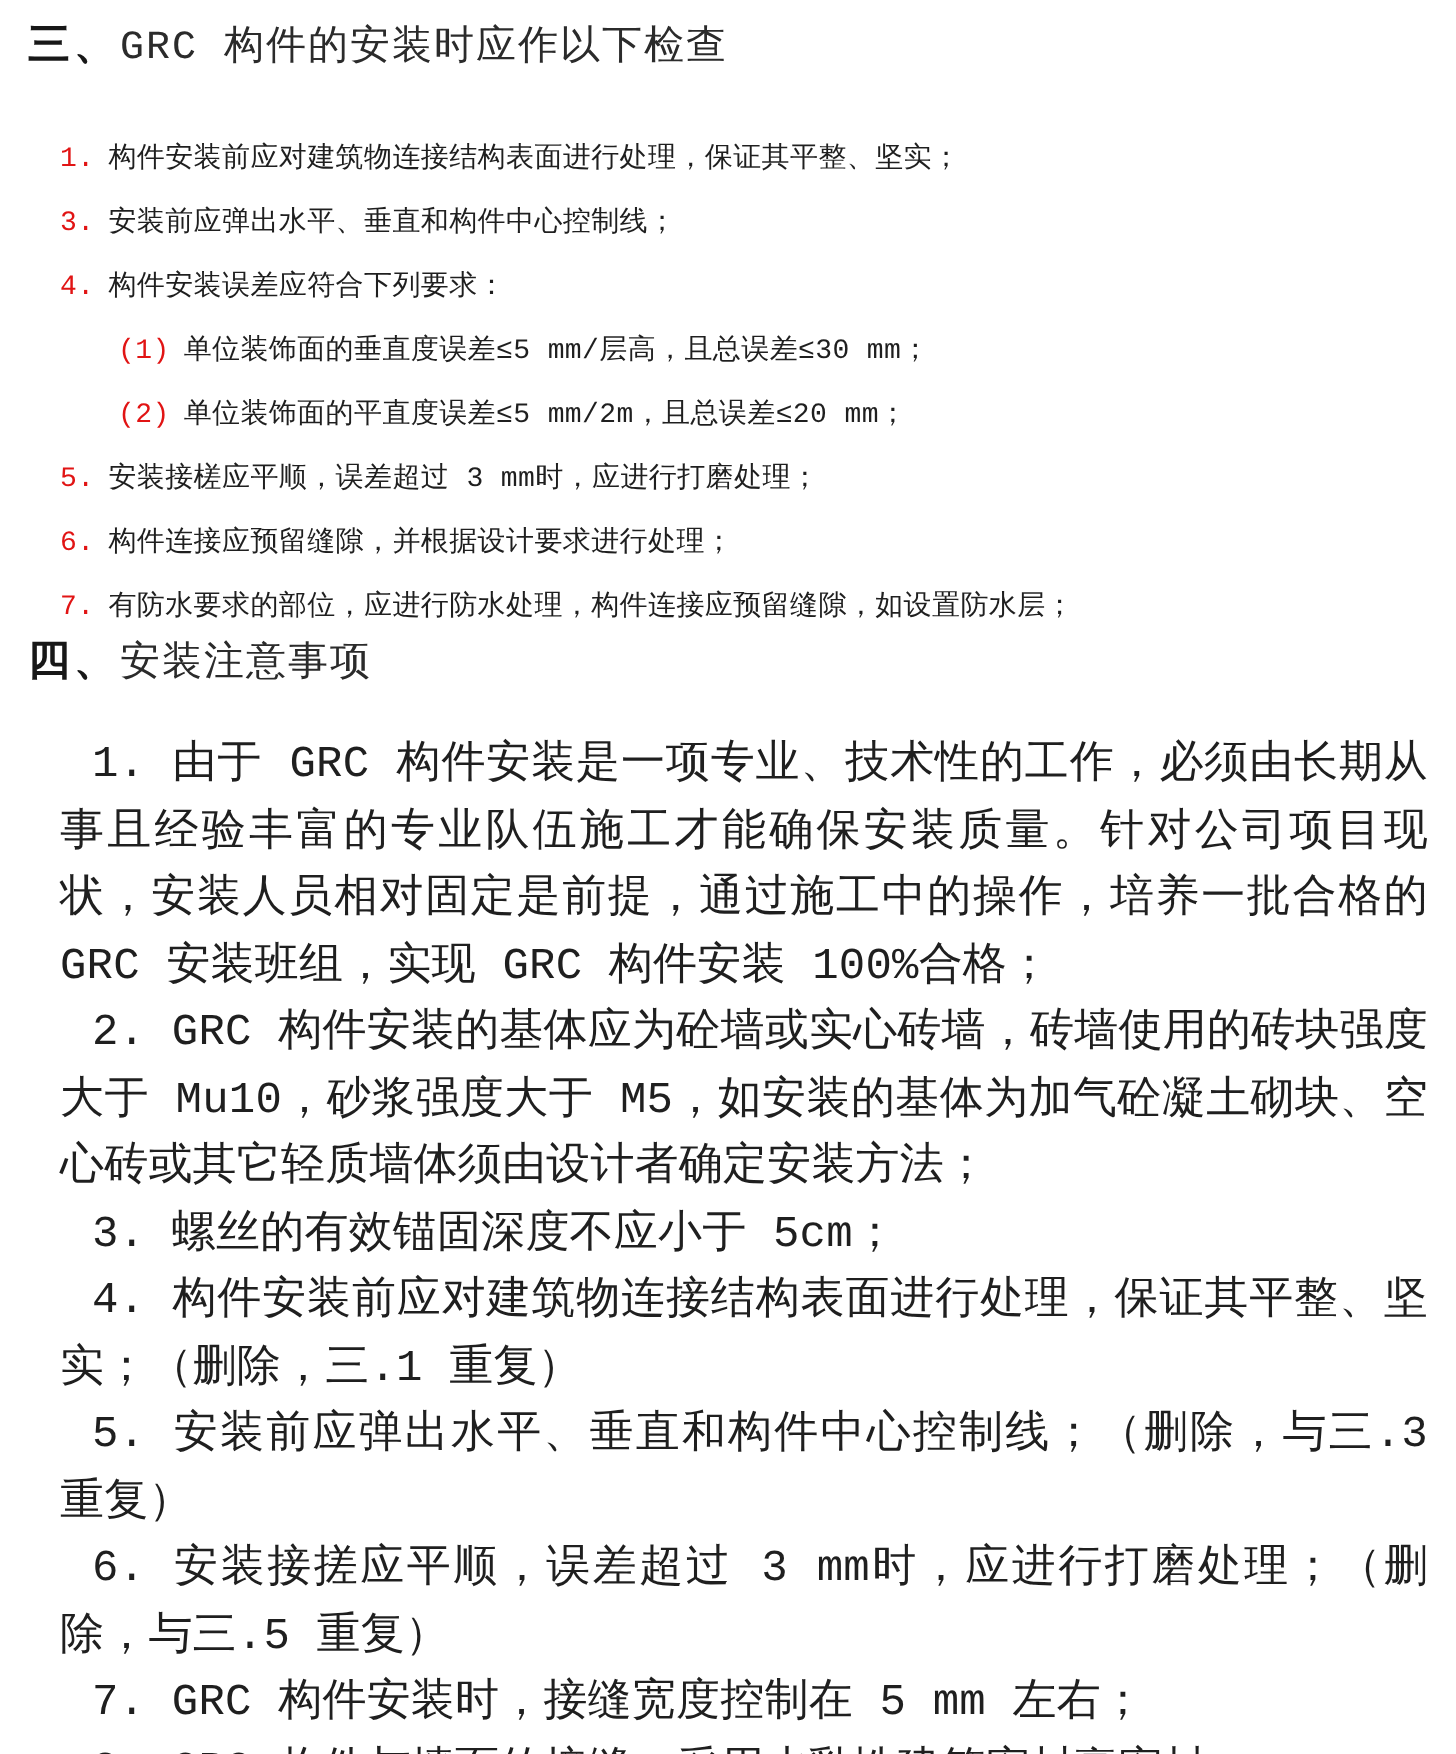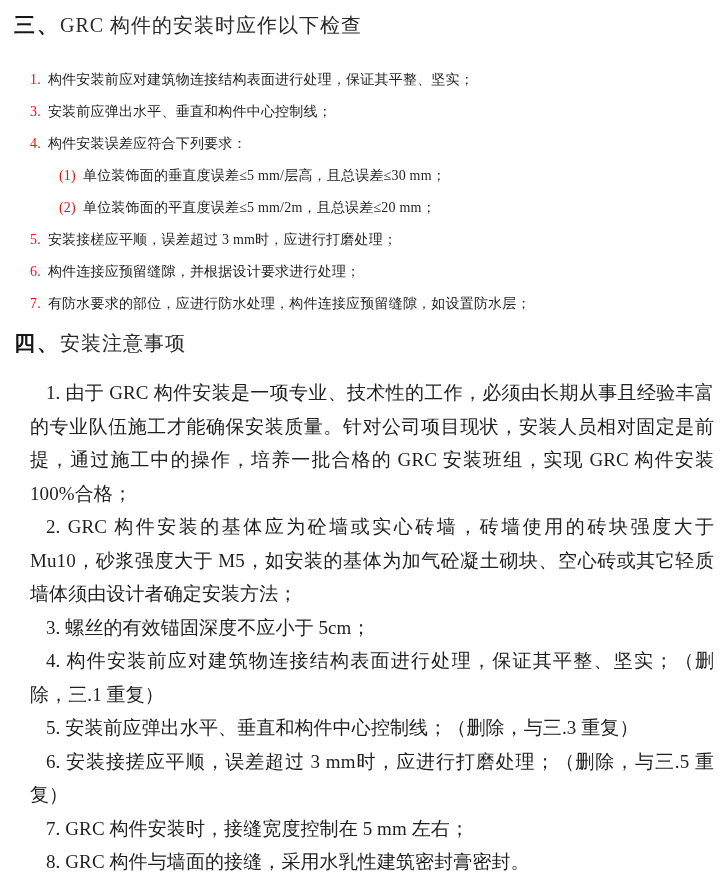--- a/index.html
+++ b/index.html
@@ -14,20 +14,21 @@
     font-family: "Liberation Serif", "DejaVu Serif", serif;
     color: var(--text);
   }
   .page {
     position: relative;
     width: 728px;
     height: 877px;
     background: var(--bg);
     overflow: hidden;
     padding: 12px 14px 0 14px;
+    font-family: Liberation Mono, monospace;
   }
   .sec-h {
     font-size: 20px;
     line-height: 26px;
     font-weight: 400;
     color: var(--heading);
     letter-spacing: 1px;
     white-space: nowrap;
   }
   .sec-h .h-prefix {
@@ -47,25 +48,25 @@
     height: 32px;
     white-space: nowrap;
     letter-spacing: 0.2px;
   }
   .s3-item.sub { padding-left: 45px; }
   .s3-item .num {
     color: var(--red);
     margin-right: 7px;
   }
   
-  .sec-h.second { margin-top: 10px; }
+  .sec-h.second { }
   
   .s4-list { margin-top: 20px; margin-left: 16px; width: 684px; }
   .s4-p {
-    font-size: 19px;
+    font-size: 22px;
     line-height: 33.5px;
     text-align: justify;
     text-indent: 16px;
     letter-spacing: 0.1px;
     color: var(--text);
   }
 </style>
 </head>
 <body>
 

